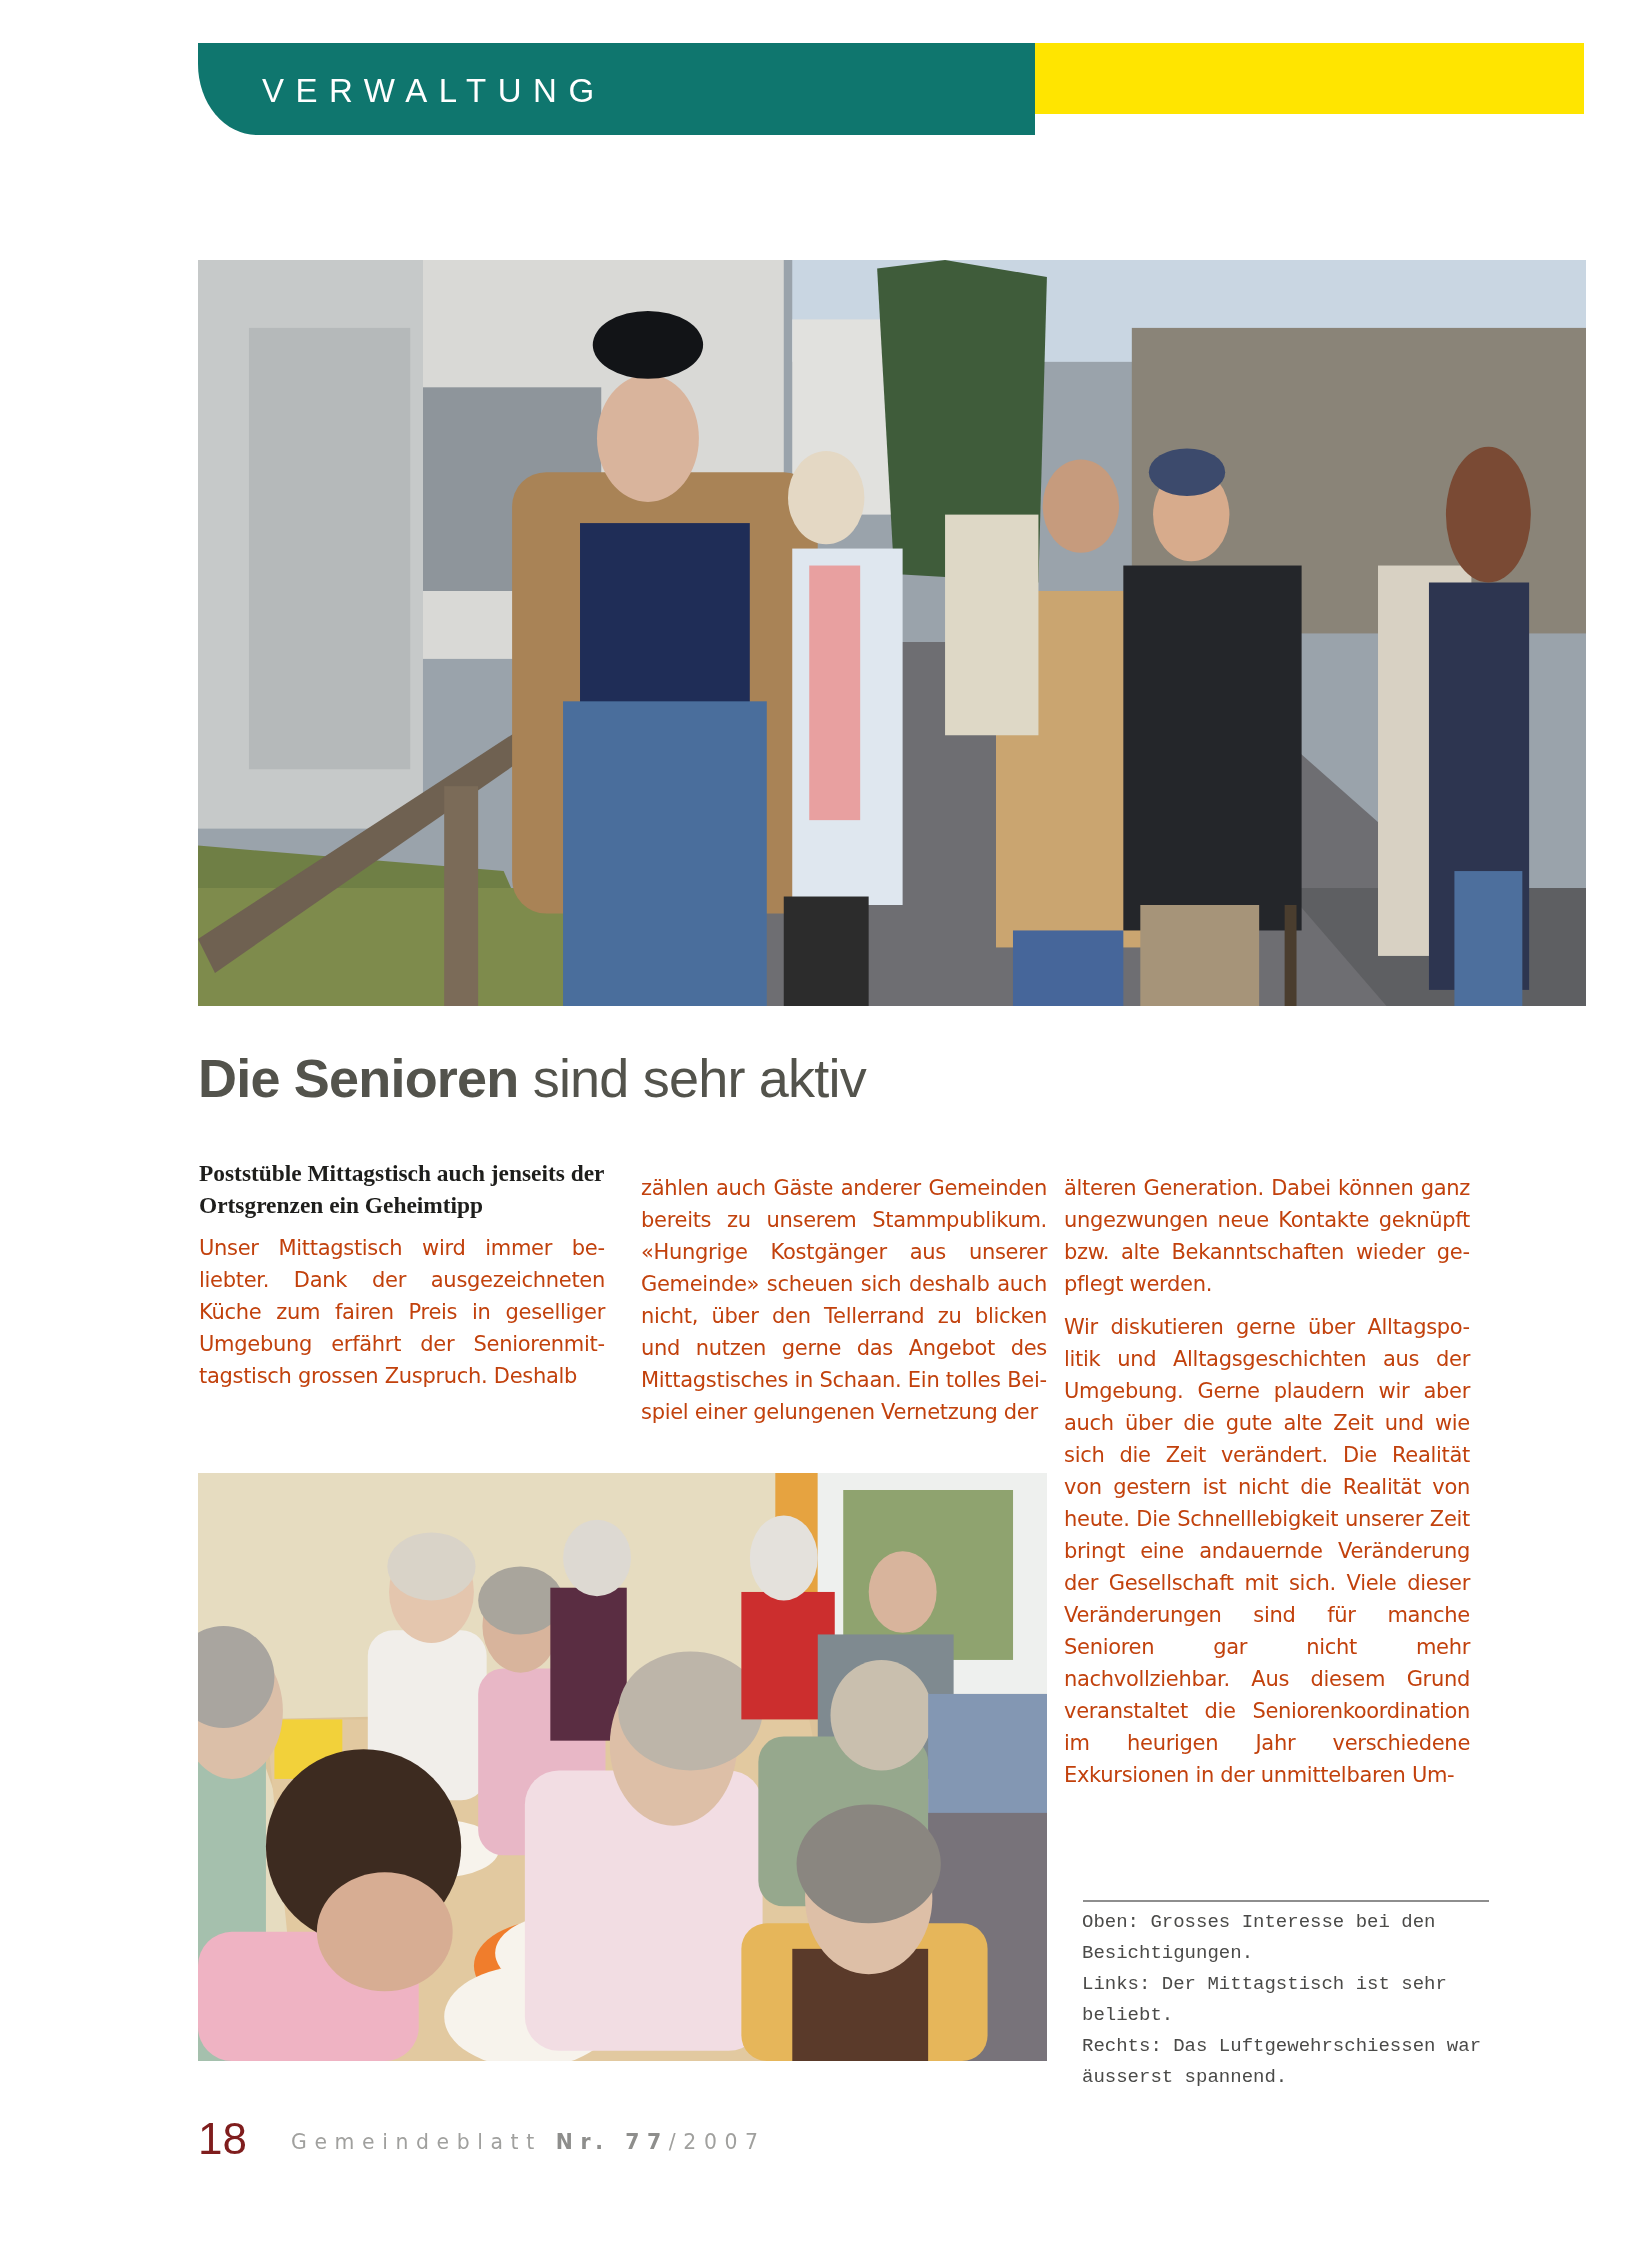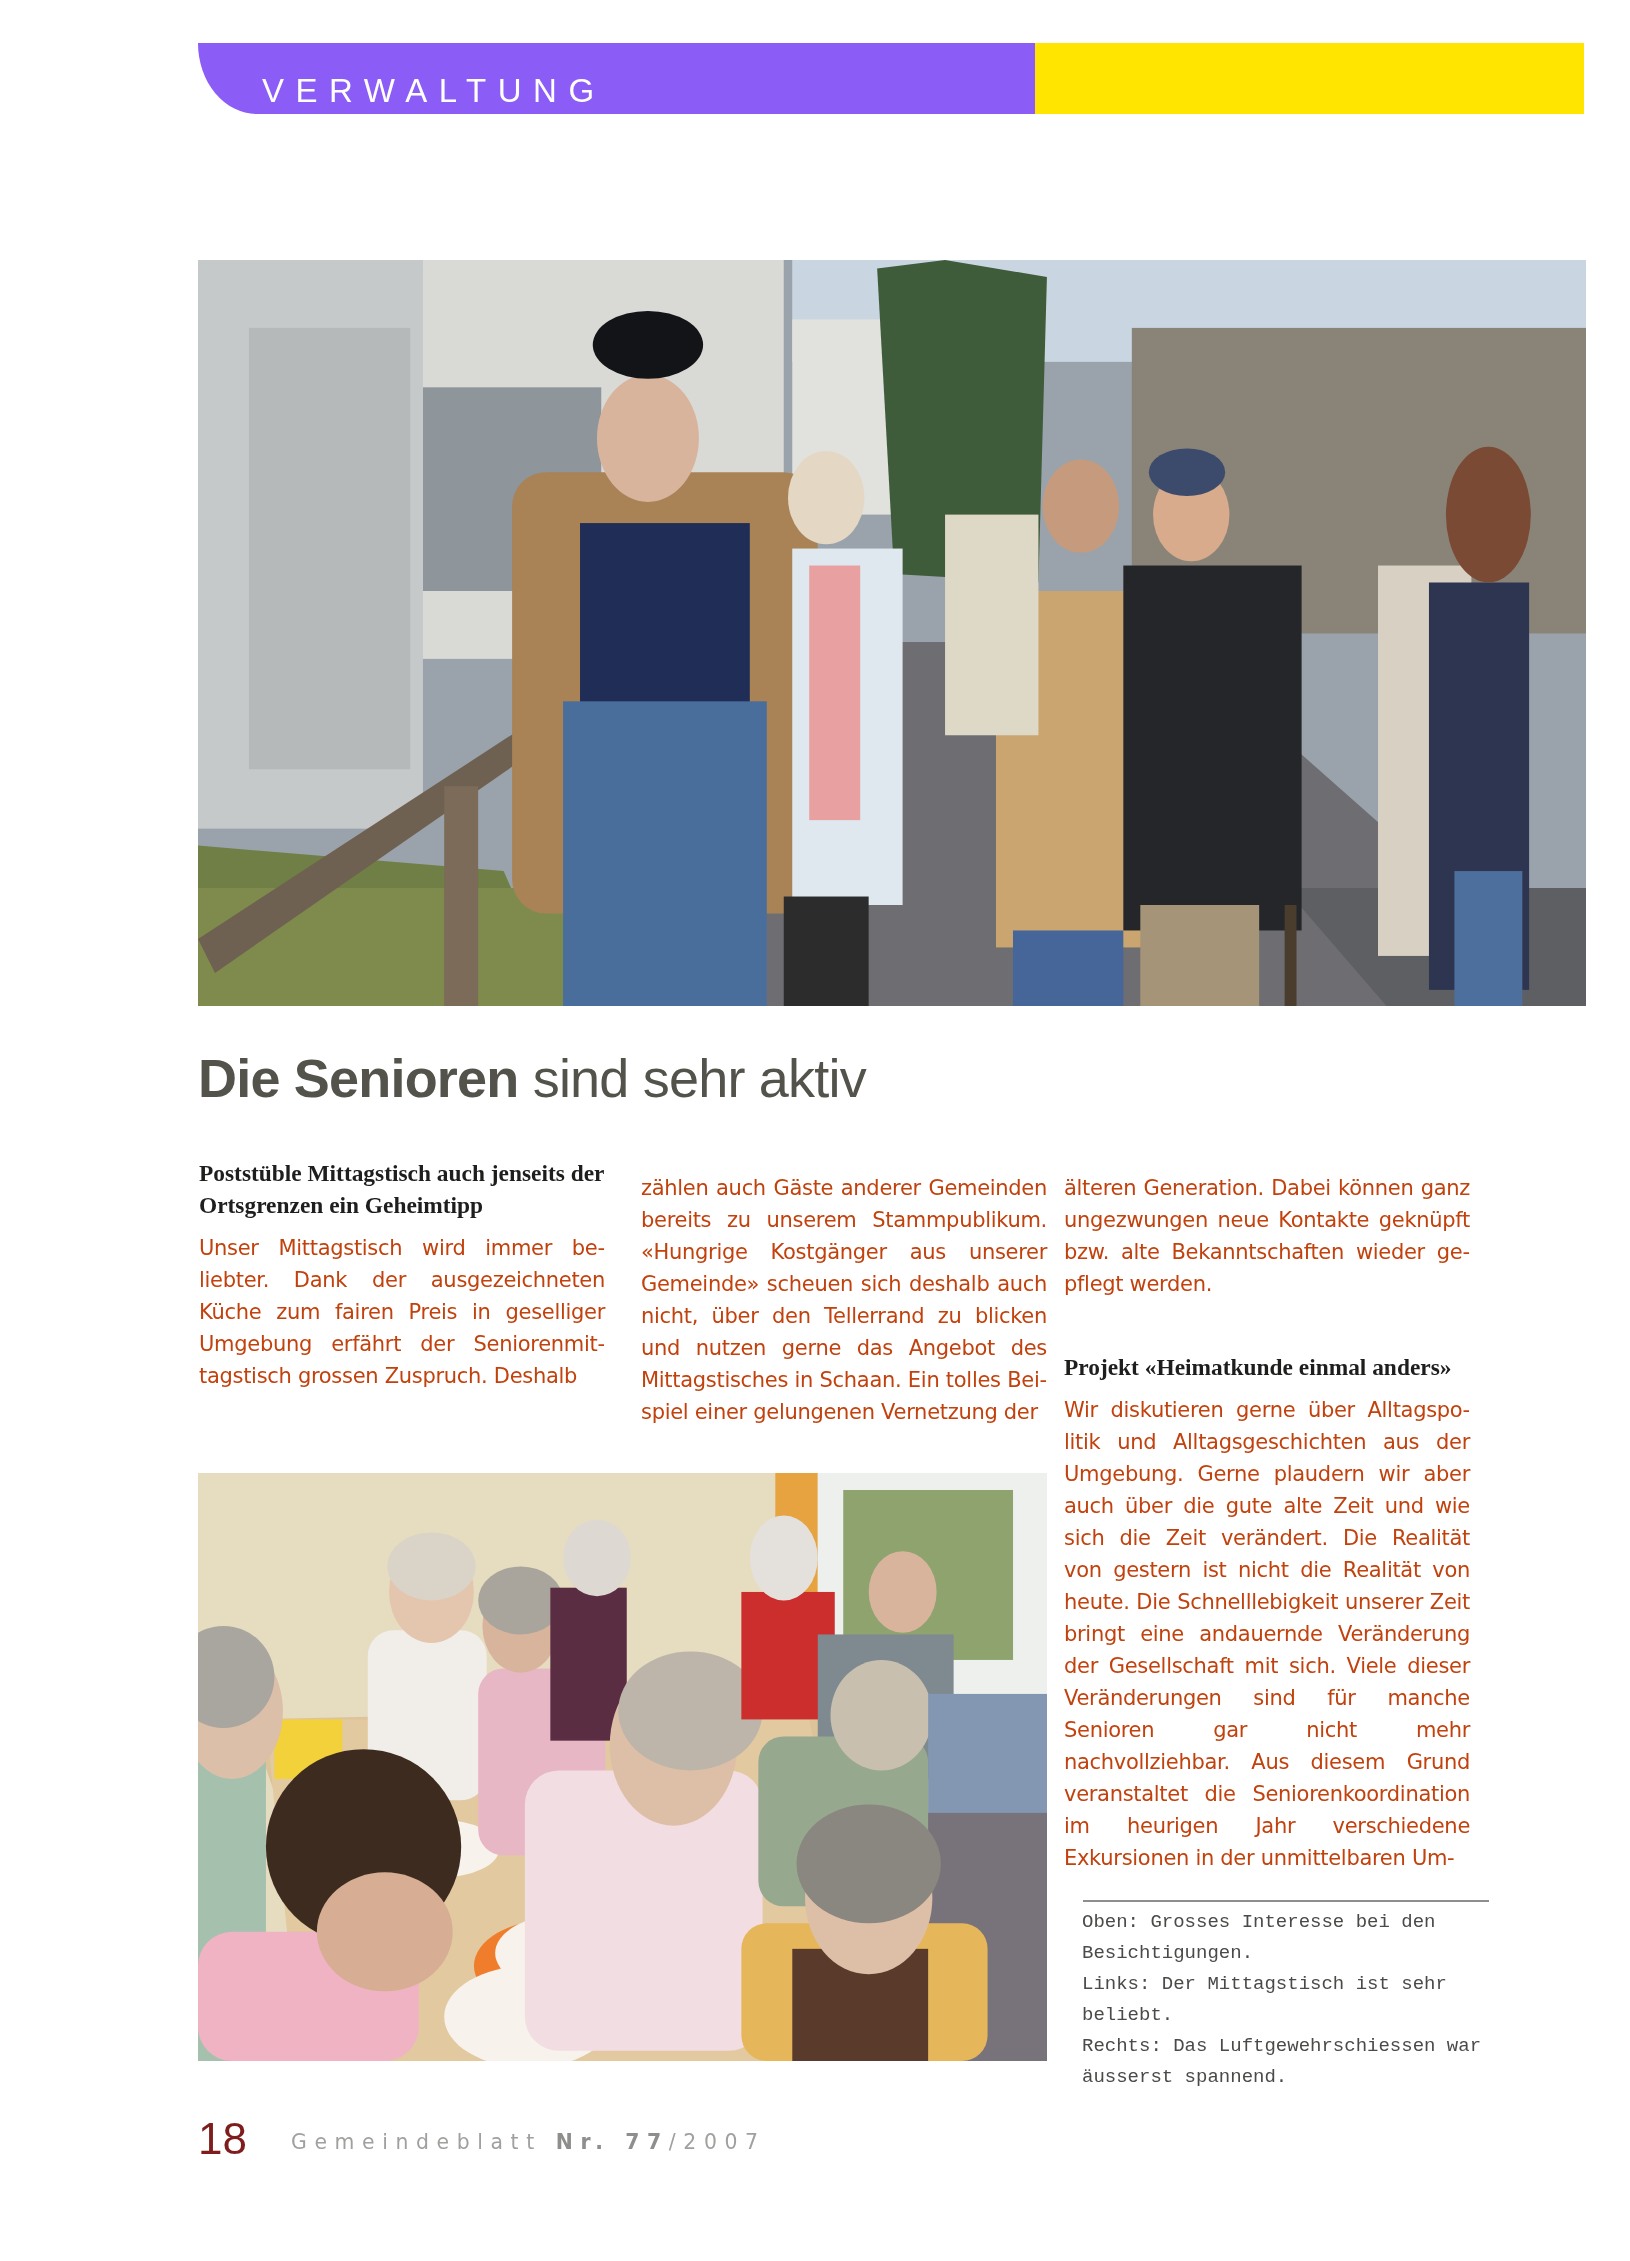--- a/index.html
+++ b/index.html
@@ -1,21 +1,21 @@
 <!DOCTYPE html>
 <html style="font-size:13.6px"><head>
   <meta charset="utf-8">
   <style>
     html, body { margin: 0; padding: 0; background: #ffffff; }
     body { width: 1630px; height: 2261px; position: relative; overflow: hidden;
            font-family: "Liberation Sans", sans-serif; color: #1e1e1c; }
 
     
     .header-band { position: absolute; left: 198px; top: 43px; width: 1387px; height: 71px; }
-    .header-dark { position: absolute; left: 0; top: 0; width: 837px; height: 71px; background: #8b5cf6;
+    .header-dark { position: absolute; left: 0; top: 0; width: 837px; height: 92px; background: #0f766e;
                    border-bottom-left-radius: 59px 71px; }
     .header-yellow { position: absolute; left: 837px; top: 0; width: 549px; height: 71px; background: #ffe500; }
     .section-label { position: absolute; left: 64px; top: 31px; font-family: "Liberation Sans", sans-serif;
                      font-size: 33px; line-height: 34px; letter-spacing: 11.5px; color: #ffffff; font-weight: normal; }
 
     
     .photo { position: absolute; overflow: hidden; }
     .photo-top { left: 198px; top: 260px; width: 1388px; height: 746px; background: #8c8a86; }
     .photo-bottom { left: 198px; top: 1473px; width: 849px; height: 588px; background: #d8c9a8; }
     .photo svg { display: block; width: 100%; height: 100%; }
@@ -113,21 +113,20 @@
   <h3 class="subhead">Poststüble Mittagstisch auch jenseits der Ortsgrenzen ein Ge­heimtipp</h3>
   <p class="body-text">Unser Mittagstisch wird immer be­liebter. Dank der ausgezeichneten Küche zum fairen Preis in geselliger Umgebung erfährt der Seniorenmit­tagstisch grossen Zuspruch. Deshalb</p>
 </div>
 
 <div class="col col2">
   <p class="body-text">zählen auch Gäste anderer Gemeinden bereits zu unserem Stammpublikum. «Hungrige Kostgänger aus unserer Gemeinde» scheuen sich deshalb auch nicht, über den Tellerrand zu blicken und nutzen gerne das Angebot des Mittagstisches in Schaan. Ein tolles Bei­spiel einer gelungenen Vernetzung der</p>
 </div>
 
 <div class="col col3">
   <p class="body-text">älteren Generation. Dabei können ganz ungezwungen neue Kontakte geknüpft bzw. alte Bekanntschaften wieder ge­pflegt werden.</p>
-  <h3 class="subhead">Projekt «Heimatkunde einmal anders»</h3>
   <p class="body-text second">Wir diskutieren gerne über Alltagspo­litik und Alltagsgeschichten aus der Umgebung. Gerne plaudern wir aber auch über die gute alte Zeit und wie sich die Zeit verändert. Die Realität von gestern ist nicht die Realität von heute. Die Schnelllebigkeit unserer Zeit bringt eine andauernde Veränderung der Ge­sellschaft mit sich. Viele dieser Verän­derungen sind für manche Senioren gar nicht mehr nachvollziehbar. Aus diesem Grund veranstaltet die Seniorenkoordi­nation im heurigen Jahr verschiedene Exkursionen in der unmittelbaren Um-</p>
 </div>
 
 <div class="photo photo-bottom">
   <svg viewBox="0 0 1000 692" preserveAspectRatio="none">
     <rect x="0" y="0" width="1000" height="692" fill="#e6dcc0"></rect>
     <rect x="680" y="0" width="50" height="160" fill="#e6a340"></rect>
     <rect x="730" y="0" width="270" height="260" fill="#eef0ee"></rect>
     <rect x="760" y="20" width="200" height="200" fill="#8fa36f"></rect>
     <polygon points="60,290 1000,270 1000,692 200,692" fill="#dcc39a"></polygon>

